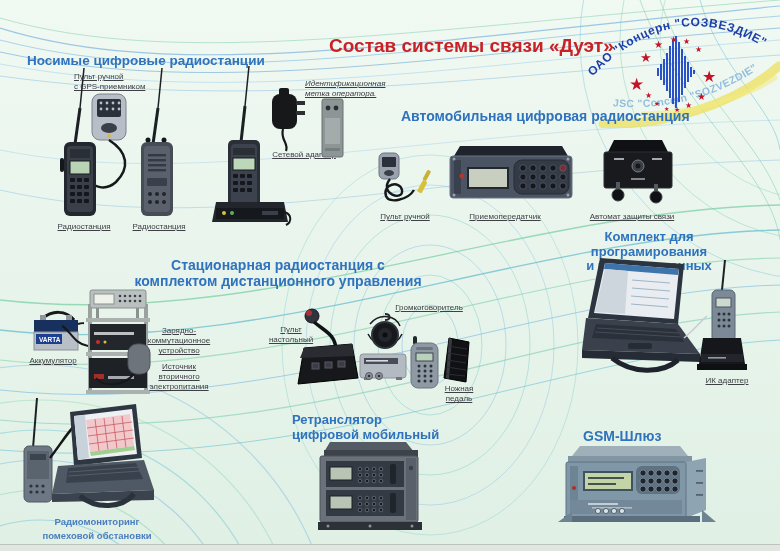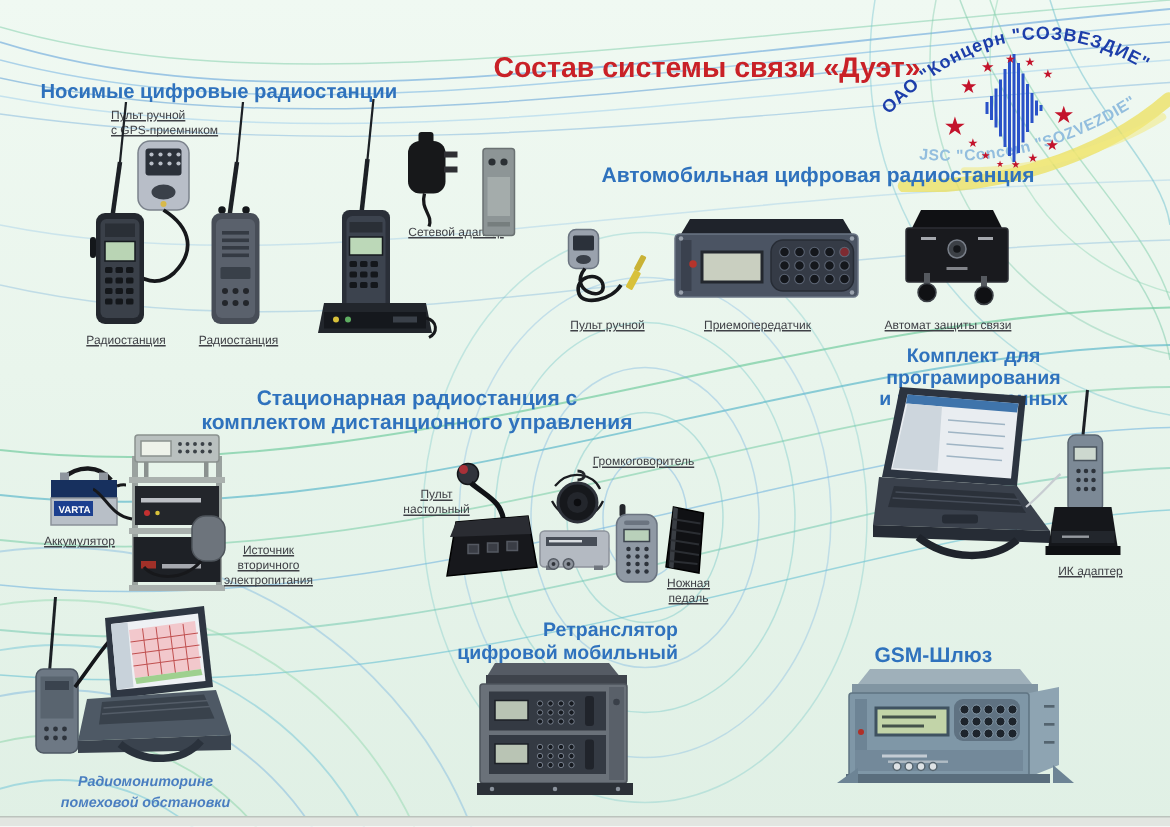--- a/index.html
+++ b/index.html
@@ -17,21 +17,21 @@
     position:absolute;color:#2f72bd;font-weight:bold;
     white-space:pre-line;line-height:1.12;
   }
   .lbl{
     position:absolute;font-size:8px;color:#3f4046;
     white-space:pre-line;text-align:center;line-height:1.28;text-decoration:underline;
   }
   .lbl.left{text-align:left}
   .lbl.it{font-style:italic;color:#3a3a40}
   .h-mon{
-    position:absolute;color:#4a7ec0;font-weight:bold;font-style:italic;
+    position:absolute;color:#4a7ec0;font-weight:bold;
     font-size:9.5px;text-align:center;white-space:pre-line;line-height:1.5;
   }
   .dev{position:absolute}
   .dev svg{display:block}
   .bottom-strip{
     position:absolute;left:0;bottom:0;width:780px;height:7px;
     background:#e2e6e1;border-top:1px solid #bcc3bd;box-sizing:border-box;
   }
 </style>
 </head>
@@ -124,21 +124,21 @@
       </g>
     </svg>
   </div>
 
   <div class="h-blue" style="left:27px;top:53px;font-size:13.5px">Носимые цифровые радиостанции</div>
   <div class="h-blue" style="left:401px;top:109px;font-size:14px">Автомобильная цифровая радиостанция</div>
   <div class="h-blue" style="left:133px;top:258px;width:290px;font-size:14px;text-align:center">Стационарная радиостанция с
 комплектом дистанционного управления</div>
   <div class="h-blue" style="left:551px;top:230px;width:196px;font-size:13px;text-align:center">Комплект для програмирования
 и передачи данных</div>
-  <div class="h-blue" style="left:292px;top:413px;width:160px;font-size:13px;text-align:right">Ретранслятор
+  <div class="h-blue" style="left:292px;top:413px;width:160px;font-size:13px;text-align:left">Ретранслятор
 цифровой мобильный</div>
   <div class="h-blue" style="left:583px;top:429px;width:120px;font-size:14px;text-align:left">GSM-Шлюз</div>
   <div class="h-mon" style="left:27px;top:515px;width:140px">Радиомониторинг
 помеховой обстановки</div>
 
   <div class="lbl left" style="left:74px;top:72px;width:100px">Пульт ручной
 с GPS-приемником</div>
 
   <div class="dev" style="left:84px;top:90px">
     <svg width="58" height="112">
@@ -255,20 +255,22 @@
 
   <div class="dev" style="left:319px;top:96px">
     <svg width="28" height="66">
       <rect x="3" y="3" width="21" height="58" rx="2" fill="#8d9596" stroke="#6a7172"></rect>
       <circle cx="9" cy="12" r="2.4" fill="#2a2f33"></circle>
         <circle cx="17" cy="12" r="2.4" fill="#2a2f33"></circle>
       <rect x="6" y="22" width="15" height="26" fill="#a4acab"></rect>
       <rect x="6" y="52" width="15" height="3" fill="#767e7e"></rect>
     </svg>
   </div>
+  <div class="lbl left it" style="left:305px;top:79px;width:84px">Идентификационная
+метка оператора.</div>
 
   <div class="dev" style="left:376px;top:150px">
     <svg width="60" height="58">
       <rect x="3" y="3" width="20" height="26" rx="5" fill="#9aa2ad" stroke="#6b7480"></rect>
       <rect x="6" y="7" width="14" height="10" rx="1" fill="#2b313a"></rect>
       <ellipse cx="13" cy="23" rx="5" ry="3" fill="#3a4049"></ellipse>
       <path d="M14,29 C2,44 28,52 26,40 C24,30 6,34 10,46 C13,54 32,50 38,40" stroke="#16181b" stroke-width="2.4" fill="none"></path>
       <rect x="44" y="30" width="5" height="13" rx="1" fill="#d8c13a" transform="rotate(28 46 36)"></rect>
       <rect x="49" y="20" width="4" height="11" rx="1" fill="#c9b235" transform="rotate(28 51 25)"></rect>
     </svg>
@@ -369,20 +371,23 @@
       <rect x="24" y="66" width="64" height="4" fill="#aab1ae"></rect>
       <rect x="27" y="72" width="58" height="30" fill="#1e2126"></rect>
       <rect x="32" y="88" width="10" height="5" fill="#a03028"></rect>
       <rect x="46" y="90" width="26" height="3" fill="#c8ccd2" opacity=".8"></rect>
       <rect x="24" y="104" width="64" height="4" fill="#aab1ae"></rect>
       <rect x="66" y="58" width="22" height="30" rx="9" fill="#6d747c" stroke="#4e545b"></rect>
       <path d="M72,88 C60,102 40,100 34,92" stroke="#17181b" stroke-width="2" fill="none"></path>
       <path d="M26,60 C12,58 8,44 0,40" stroke="#17181b" stroke-width="2" fill="none"></path>
     </svg>
   </div>
+  <div class="lbl" style="left:139px;top:326px;width:80px">Зарядно-
+коммутационное
+устройство</div>
   <div class="lbl" style="left:139px;top:362px;width:80px">Источник
 вторичного
 электропитания</div>
 
   <div class="dev" style="left:296px;top:304px">
     <svg width="66" height="86">
       <circle cx="16" cy="12" r="7" fill="#31343c" stroke="#14161a"></circle>
       <circle cx="13" cy="9" r="3" fill="#a83038"></circle>
       <path d="M18,18 C30,28 38,30 40,44" stroke="#101216" stroke-width="3.5" fill="none"></path>
       <polygon points="8,44 56,40 62,74 2,80" fill="#17181c" stroke="#000"></polygon>

